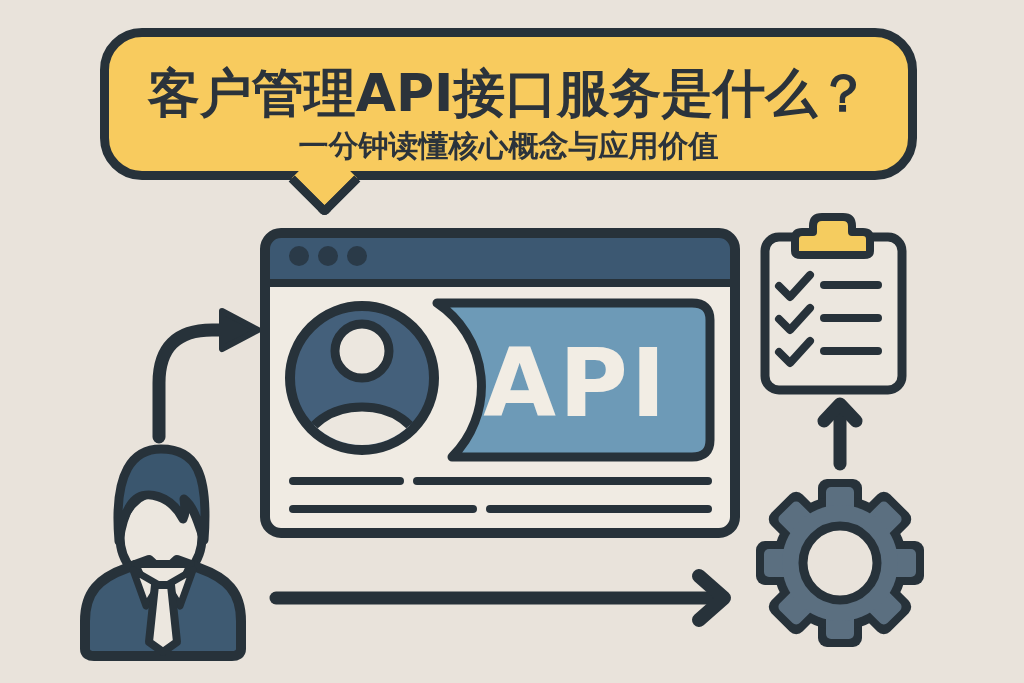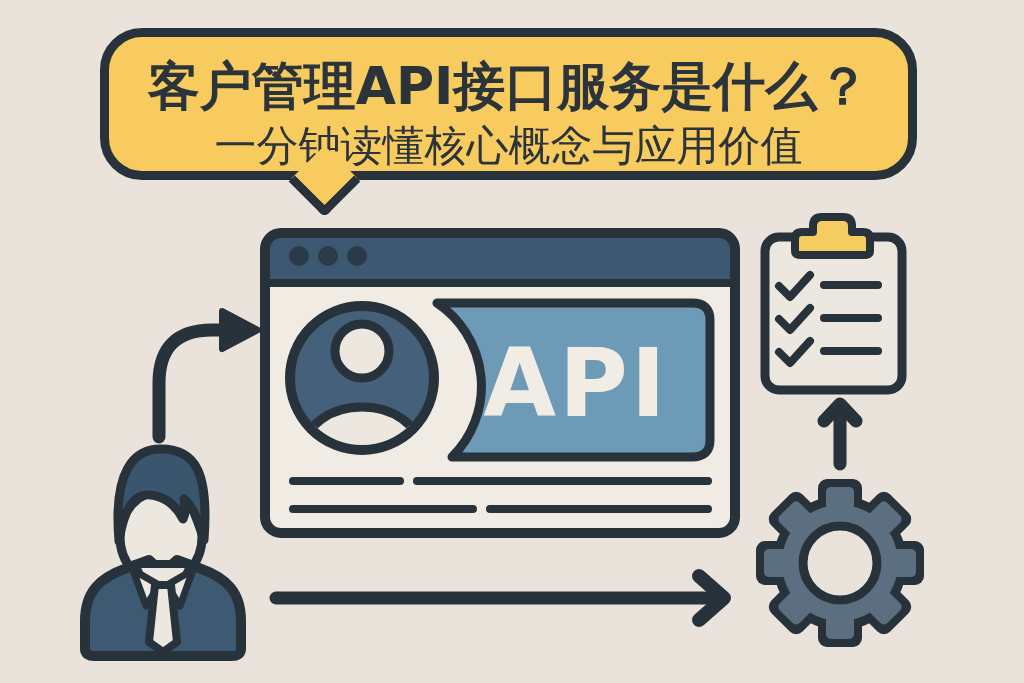--- a/index.html
+++ b/index.html
@@ -20,21 +20,21 @@
     box-sizing:border-box; background:var(--bubble-yellow);
     border:9px solid var(--outline); border-radius:42px;
     display:flex; flex-direction:column; align-items:center; justify-content:center;
     gap:7px; z-index:2; padding-top:19px;
   }
   .bubble-title{
     font-size:52px; font-weight:800; color:var(--text-dark);
     line-height:1.1; white-space:nowrap; letter-spacing:0px;
   }
   .bubble-subtitle{
-    font-size:42px; font-weight:400; color:var(--text-dark);
+    font-size:30px; font-weight:700; color:var(--text-dark);
     line-height:1.1; white-space:nowrap;
   }
   .bubble-tail{
     position:absolute; left:299px; top:156px; width:42px; height:42px;
     background:var(--bubble-yellow);
     border-right:9px solid var(--outline); border-bottom:9px solid var(--outline);
     border-bottom-right-radius:6px;
     transform:rotate(45deg); z-index:3;
   }
   .scene{position:absolute; left:0; top:0; z-index:1;}

